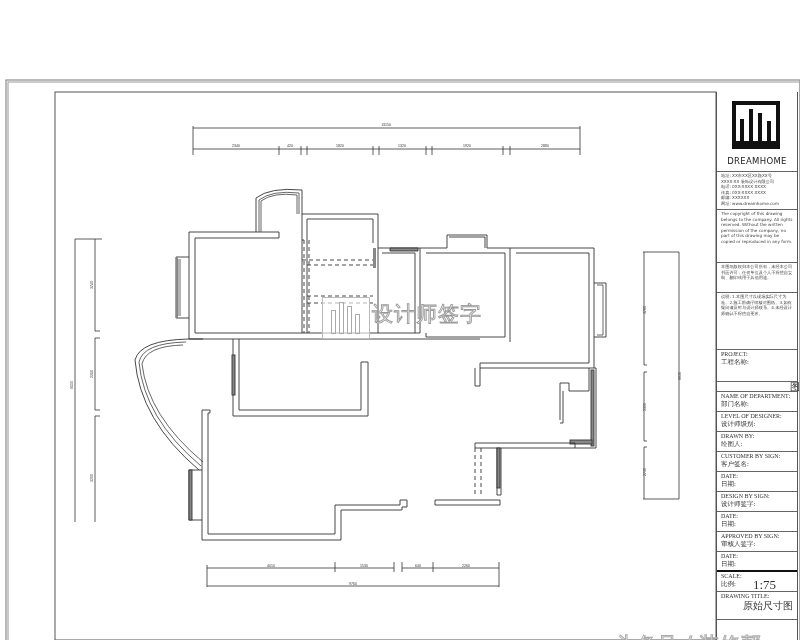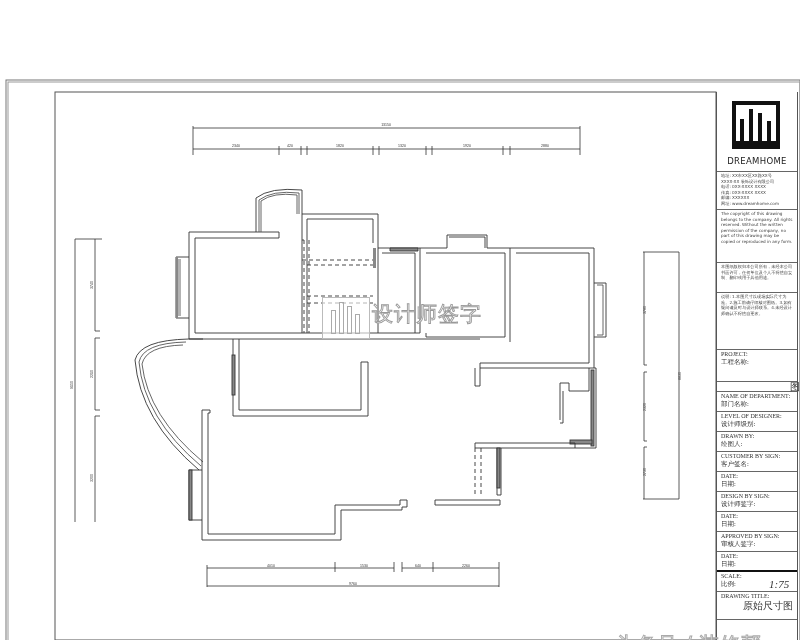--- a/index.html
+++ b/index.html
@@ -4,21 +4,21 @@
 <style>
   html, body { margin:0; padding:0; background:#ffffff; }
   body { width:800px; height:640px; position:relative; overflow:hidden; font-family:"DejaVu Sans", sans-serif; }
   .abs { position:absolute; }
   svg { position:absolute; left:0; top:0; }
   .tb { position:absolute; left:716px; top:92px; width:80px; height:548px; border-left:1px solid #555; border-right:1px solid #555; }
   .tb-cell { position:absolute; left:0; width:80px; border-bottom:1px solid #666; box-sizing:border-box; padding:1px 4px; font-size:4.2px; line-height:5.5px; color:#444; overflow:hidden; }
   .tb-cell .lbl { font-family:"Liberation Serif", serif; font-size:6px; line-height:7px; color:#333; display:block; }
   .tb-cell .val { font-family:"Liberation Serif", serif; font-size:6.5px; line-height:8px; color:#333; display:block; }
   .logo-text { position:absolute; left:0; width:80px; text-align:center; font-size:8.5px; letter-spacing:0.3px; color:#222; top:67px; }
-  .scale-val { position:absolute; left:52px; top:10px; font-size:11px; color:#333; font-family:"Liberation Serif", serif;font-style:italic; }
+  .scale-val { position:absolute; left:36px; top:10px; font-size:13px; color:#333; font-family:"Liberation Serif", serif; }
   .title-val { position:absolute; left:26px; top:12px; font-size:10px; color:#333; font-family:Liberation Mono, monospace; }
   .dim { font-family:"Liberation Sans", sans-serif; font-size:3.5px; fill:#333; }
   .watermark-cn { position:absolute; font-size:21px; color:#fff; font-family:"DejaVu Sans", sans-serif; -webkit-text-stroke:0.9px #999; letter-spacing:1px; }
   .footer-wm { position:absolute; left:615px; top:603px; font-size:21px; color:#fff; -webkit-text-stroke:1px #aaa; font-family:"DejaVu Sans", sans-serif; letter-spacing:0px; white-space:nowrap;margin-top:28px; }
   .side-mark { position:absolute; left:790px; top:380px; font-size:10px; color:#333; }
 </style>
 </head>
 <body>
 
 <svg width="800" height="640" viewBox="0 0 800 640" xmlns="http://www.w3.org/2000/svg">

